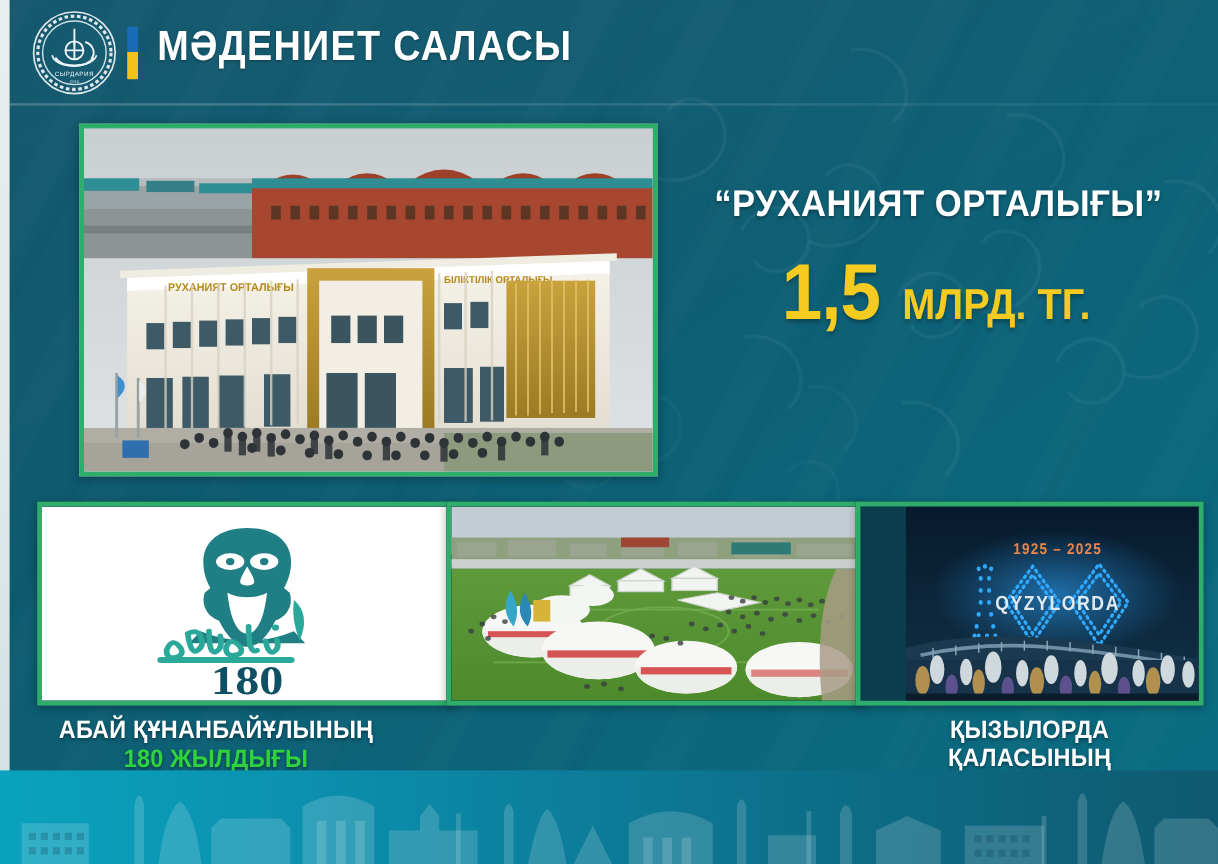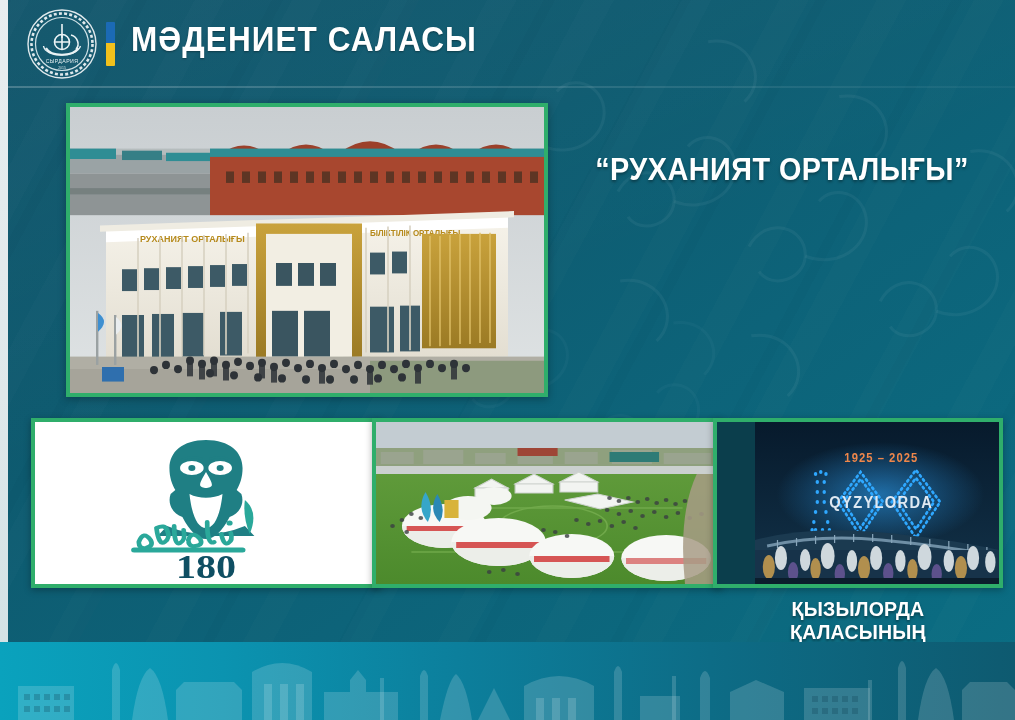--- a/index.html
+++ b/index.html
@@ -373,20 +373,23 @@
         <rect x="26" y="196" width="2.4" height="52" fill="#9aa1a2"></rect>
         <path d="M28 198 q12 8 0 18 z" fill="#3e8fd0"></path>
         <rect x="44" y="200" width="2.4" height="48" fill="#9aa1a2"></rect>
         <path d="M46 202 q11 8 0 17 z" fill="#e9edef"></path>
       </g>
       <rect x="32" y="250" width="22" height="14" fill="#2f6fae"></rect>
     </svg>
   </div>
 
   <div id="project-name">“РУХАНИЯТ ОРТАЛЫҒЫ”</div>
+  <div id="amount-row">
+    <span id="amount-value">1,5</span><span id="amount-unit">МЛРД. ТГ.</span>
+  </div>
 
   <div class="card" id="card-1">
     <div class="card-thumb">
       <svg class="photo-svg" viewBox="0 0 290 162" preserveAspectRatio="none">
         <rect width="290" height="162" fill="#ffffff"></rect>
         <g fill="#1f7f84">
 
           <path d="M145 18 c-20 0 -31 12 -31 28 c0 9 2 16 5 22 l-4 4 c-3 10 2 20 10 23 c6 14 13 22 20 22 c7 0 14 -8 20 -22 c8 -3 13 -13 10 -23 l-4 -4 c3 -6 5 -13 5 -22 c0 -16 -11 -28 -31 -28 z"></path>
         </g>
         <g fill="#ffffff">
@@ -412,20 +415,24 @@
           <path d="M118 104 q0 20 5 17 q5 -3 3 -13"></path>
           <path d="M130 118 q3 -10 10 -1 q3 6 -4 7 q-6 1 -6 -6"></path>
           <path d="M146 100 q0 24 6 20"></path>
           <path d="M158 112 q2 12 6 9 q4 -3 2 -10"></path>
           <path d="M84 128 h92" stroke-width="5"></path>
         </g>
         <circle cx="165" cy="101" r="2.6" fill="#2aa89a"></circle>
 
         <text x="145" y="156" font-size="34" font-weight="bold" fill="#0f4f63" text-anchor="middle" font-family="Liberation Serif, serif">180</text>
       </svg>
+    </div>
+    <div class="card-caption">
+      <span class="cap-line1">АБАЙ ҚҰНАНБАЙҰЛЫНЫҢ</span>
+      <span class="cap-line2">180 ЖЫЛДЫҒЫ</span>
     </div>
   </div>
 
   <div class="card" id="card-2">
     <div class="card-thumb">
       <svg class="photo-svg" viewBox="0 0 290 162" preserveAspectRatio="none">
         <defs>
           <linearGradient id="grass" x1="0" y1="0" x2="0" y2="1">
             <stop offset="0" stop-color="#5f9a3a"></stop>
               <stop offset="1" stop-color="#4c8a2c"></stop>

